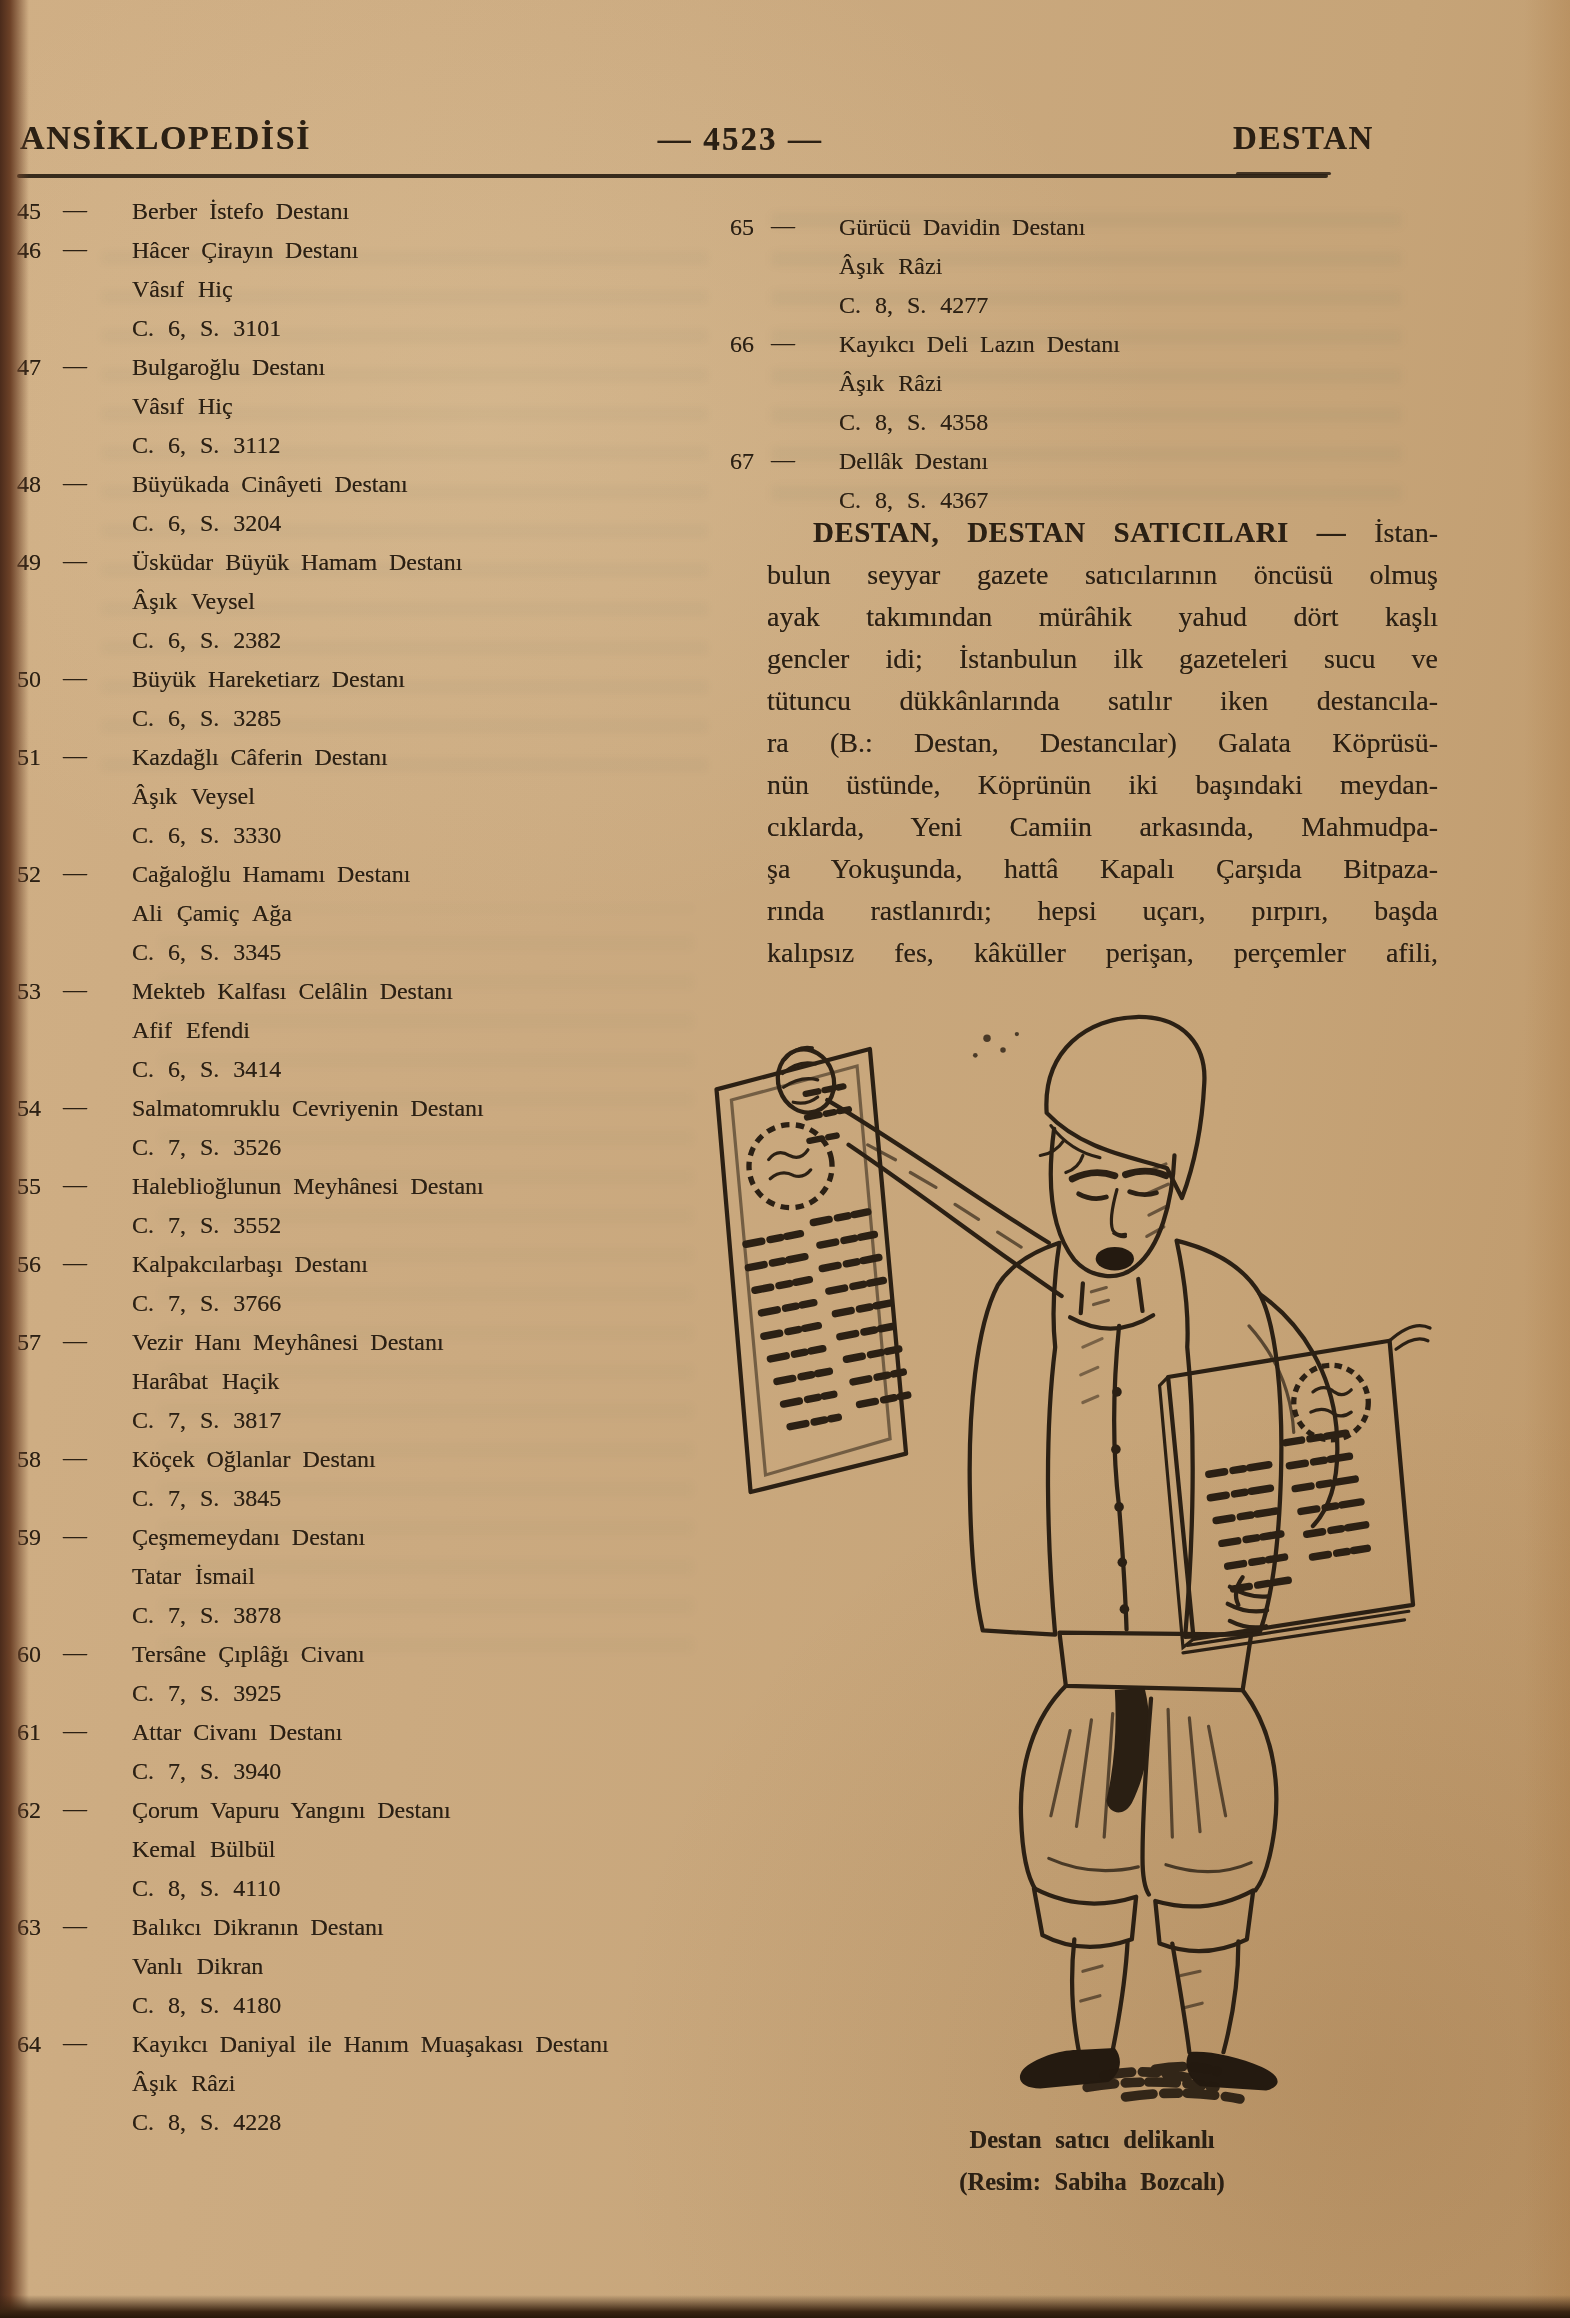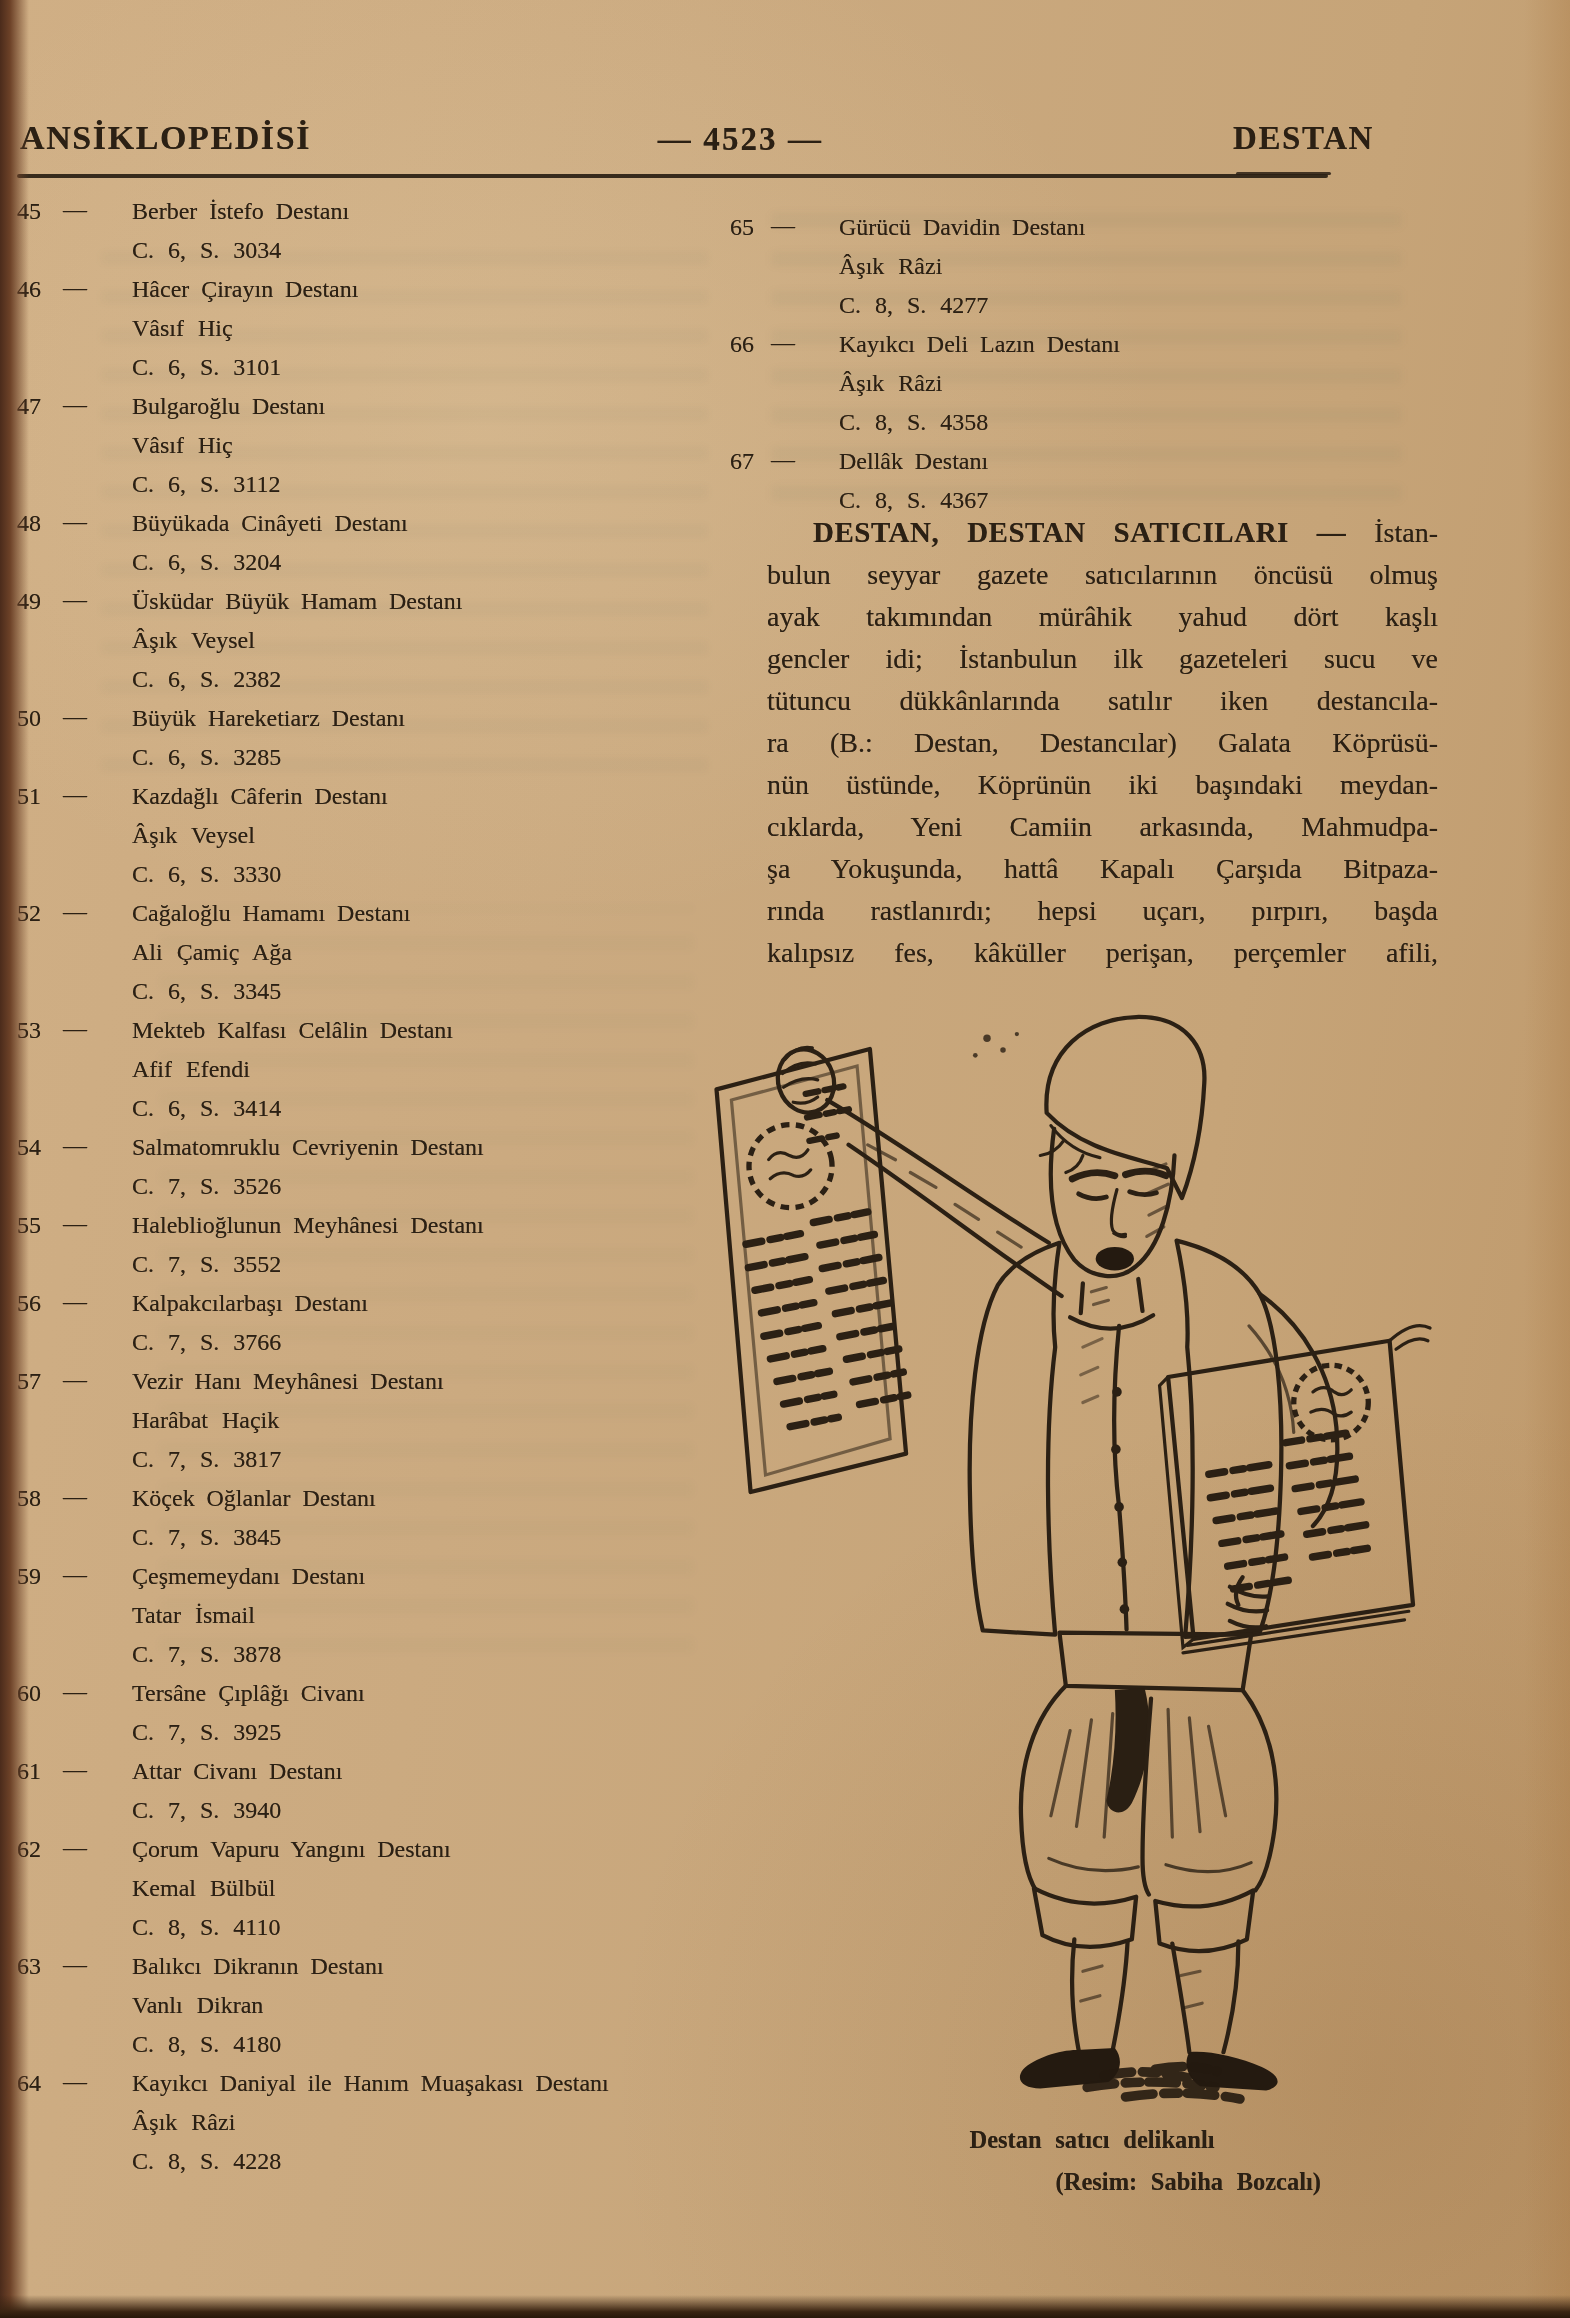--- a/index.html
+++ b/index.html
@@ -50,21 +50,21 @@
   
   #article{position:absolute;left:747px;top:511px;width:671px;font-size:28px;line-height:42px;margin-left:20px;}
   #article .line{text-align:justify;text-align-last:justify;word-spacing:1.1px;}
   #article .line.first{text-indent:46px;}
   #article .b{font-weight:700;font-size:29px;letter-spacing:0.5px;}
 
   
   #illu{position:absolute;left:708px;top:1005px;width:852px;height:1105px;}
   #caption{position:absolute;left:863px;top:2126px;width:458px;text-align:center;font-weight:700;}
   #cap1{font-size:24.5px;word-spacing:7.5px;}
-  #cap2{font-size:24.5px;margin-top:14px;word-spacing:7.5px;text-align:right;}
+  #cap2{font-size:24.5px;margin-top:14px;word-spacing:7.5px;}
 
   svg .ln{fill:none;stroke:#2b2014;stroke-width:4;stroke-linecap:round;stroke-linejoin:round;}
   svg .ln3{fill:none;stroke:#2b2014;stroke-width:3;stroke-linecap:round;}
   svg .rw{fill:none;stroke:#2b2014;stroke-width:7;stroke-linecap:round;stroke-dasharray:15 8 10 6 18 7;}
   svg .rw2{fill:none;stroke:#2b2014;stroke-width:6;stroke-linecap:round;stroke-dasharray:12 6 8 5;}
   svg .sh{fill:none;stroke:#241a10;stroke-width:9;stroke-linecap:round;stroke-dasharray:26 10 14 8;opacity:.9;}
 </style>
 </head>
 <body>
 
@@ -79,21 +79,20 @@
   <div class="hdr-right tshadow">DESTAN</div>
   <div class="rule"></div>
   <div class="rule2"></div>
 
   <div class="col tshadow" id="col-left">
       <div class="entry">
         <span class="num">45</span>
         <span class="dash">—</span>
         <div class="ebody">
           <div class="title">Berber İstefo Destanı</div>
-          <div class="sub">C. 6, S. 3034</div>
         </div>
       </div>
       <div class="entry">
         <span class="num">46</span>
         <span class="dash">—</span>
         <div class="ebody">
           <div class="title">Hâcer Çirayın Destanı</div>
           <div class="sub">Vâsıf Hiç</div>
           <div class="sub">C. 6, S. 3101</div>
         </div>

